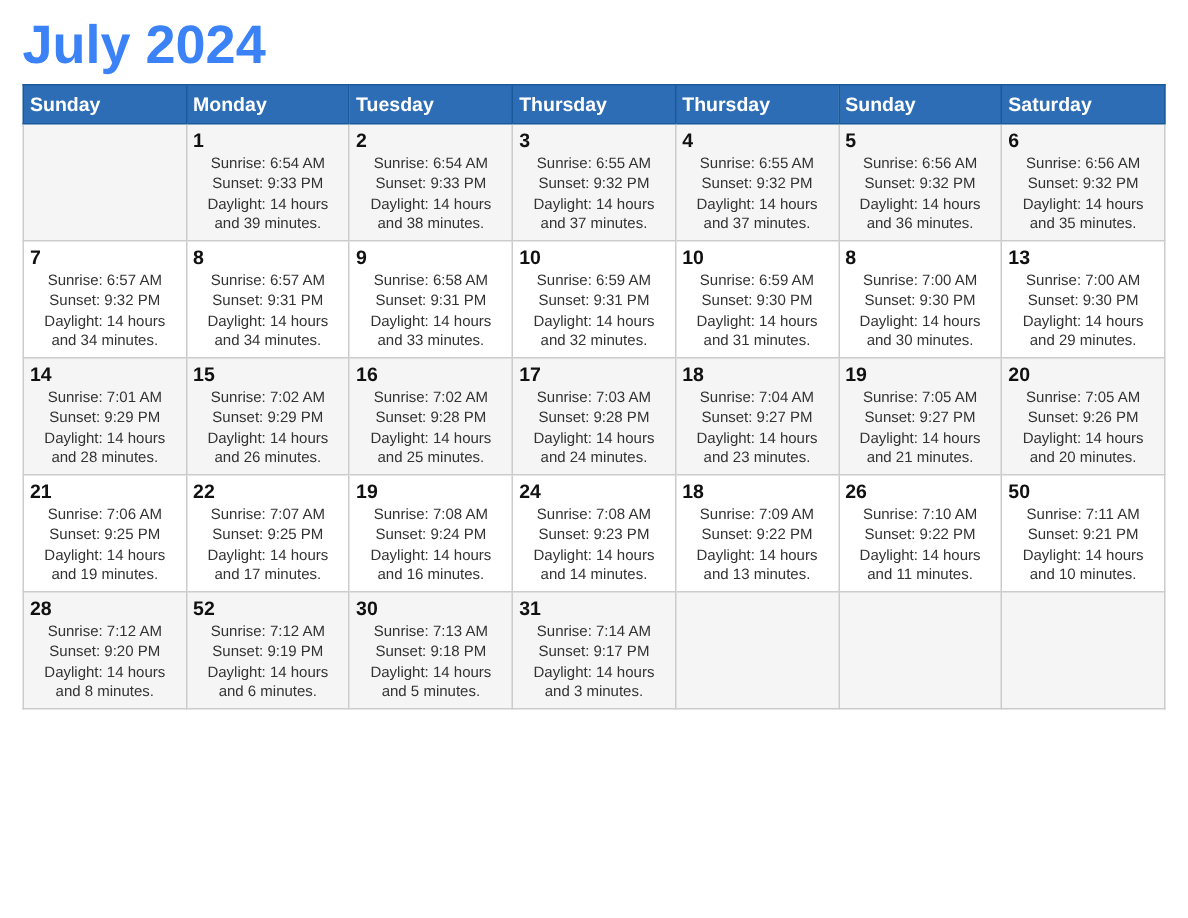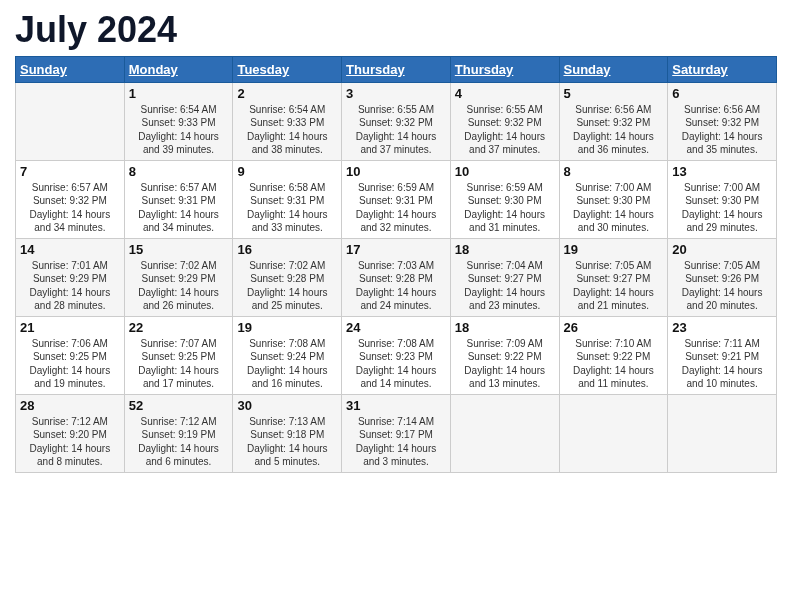--- a/index.html
+++ b/index.html
@@ -40,41 +40,40 @@
       width: 18px;
       height: 22px;
       margin-left: 2px;
     }
     .title-block {
       text-align: right;
     }
     .month-title {
       font-size: 36px;
       font-weight: bold;
-      color: #0f172a;
+      color: #3b82f6;
       line-height: 1.1;
     }
     .location-title {
       font-size: 16px;
       color: #333;
     }
     table {
       width: 100%;
       border-collapse: collapse;
       font-size: 11px;
     }
     thead tr th {
       background-color: #2d6db5;
       color: #fff;
       padding: 5px 4px;
       text-align: left;
       font-size: 13px;
       font-weight: bold;
       border: 1px solid #1a5a9a;
-      text-decoration: underline;
     }
     tbody tr td {
       border: 1px solid #ccc;
       padding: 3px 4px;
       vertical-align: top;
       min-height: 70px;
       background: #fff;
     }
     tbody tr:nth-child(odd) td {
       background: #f5f5f5;
@@ -222,21 +221,21 @@
           </td>
           <td>
             <span class="date-num">18</span>
             <div class="cell-text">Sunrise: 7:09 AM<br>Sunset: 9:22 PM<br>Daylight: 14 hours<br>and 13 minutes.</div>
           </td>
           <td>
             <span class="date-num">26</span>
             <div class="cell-text">Sunrise: 7:10 AM<br>Sunset: 9:22 PM<br>Daylight: 14 hours<br>and 11 minutes.</div>
           </td>
           <td>
-            <span class="date-num">23</span>
+            <span class="date-num">50</span>
             <div class="cell-text">Sunrise: 7:11 AM<br>Sunset: 9:21 PM<br>Daylight: 14 hours<br>and 10 minutes.</div>
           </td>
         </tr>
         <tr>
           <td>
             <span class="date-num">28</span>
             <div class="cell-text">Sunrise: 7:12 AM<br>Sunset: 9:20 PM<br>Daylight: 14 hours<br>and 8 minutes.</div>
           </td>
           <td>
             <span class="date-num">52</span>

